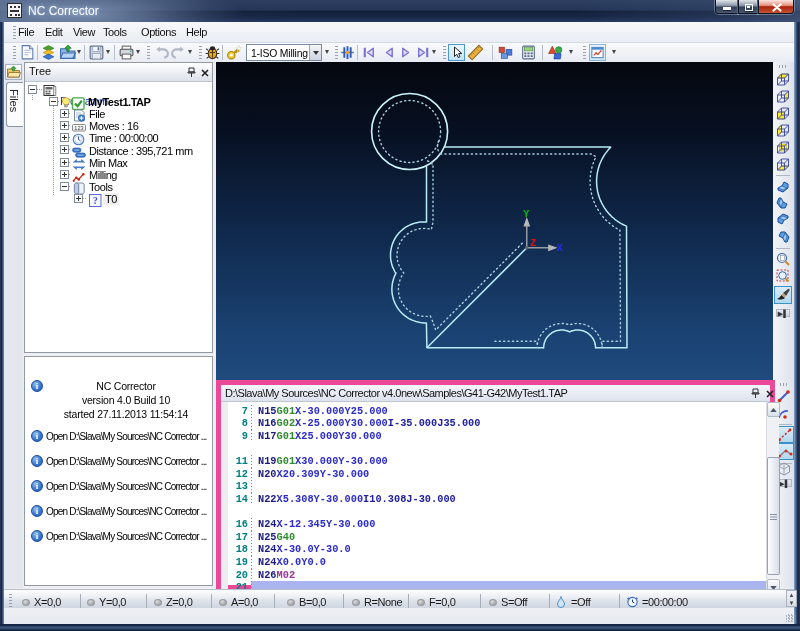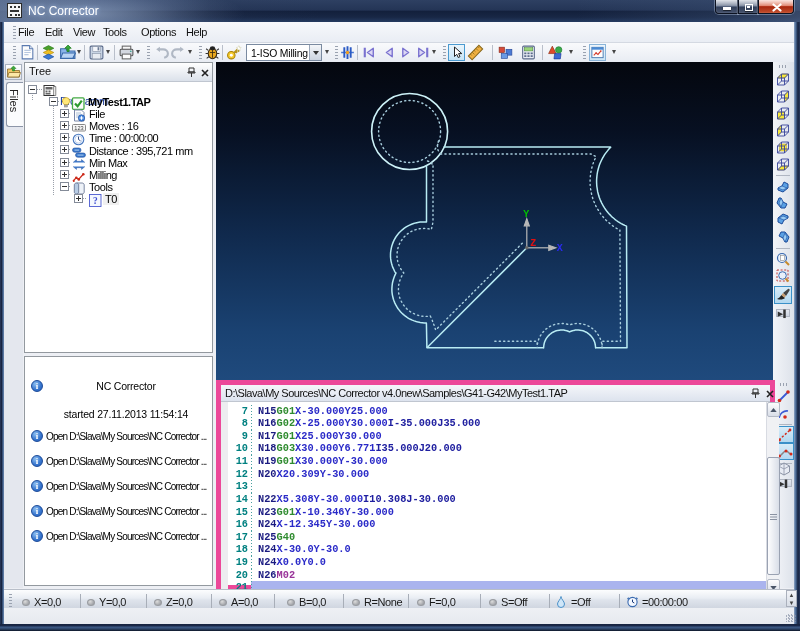--- a/index.html
+++ b/index.html
@@ -465,20 +465,21 @@
           <text x="7.3" y="10" font-size="9.5" font-weight="bold" text-anchor="middle" fill="#3a4ad0" font-family="Liberation Serif">?</text>
         </svg></div>
 <div class="trow" style="left:77px;top:110px;color:#000;background:#f0f0f0;padding:0 2px;">T0</div>
 </div>
 </div>
 
 <div class="panel" id="reportpanel">
   <div id="repbody" style="position:absolute;left:1px;top:20px;right:1px;bottom:1px;background:#fff">
 <div class="repico" style="left:5px;top:3px">i</div>
 <div class="reptxt" style="left:14px;top:3px;width:172px;text-align:center;font-size:10.5px;letter-spacing:-0.2px">NC Corrector</div>
+<div class="reptxt" style="left:14px;top:17px;width:172px;text-align:center;font-size:10.5px;letter-spacing:-0.2px">version 4.0 Build 10</div>
 <div class="reptxt" style="left:14px;top:31px;width:172px;text-align:center;font-size:10.5px;letter-spacing:-0.2px">started 27.11.2013 11:54:14</div>
 <div class="repico" style="left:5px;top:53px">i</div>
 <div class="reptxt" style="left:20px;top:54px">Open D:\Slava\My Sources\NC Corrector ...</div>
 <div class="repico" style="left:5px;top:78px">i</div>
 <div class="reptxt" style="left:20px;top:79px">Open D:\Slava\My Sources\NC Corrector ...</div>
 <div class="repico" style="left:5px;top:103px">i</div>
 <div class="reptxt" style="left:20px;top:104px">Open D:\Slava\My Sources\NC Corrector ...</div>
 <div class="repico" style="left:5px;top:128px">i</div>
 <div class="reptxt" style="left:20px;top:129px">Open D:\Slava\My Sources\NC Corrector ...</div>
 <div class="repico" style="left:5px;top:153px">i</div>
@@ -656,48 +657,38 @@
 <div class="cl" style="top:15.1px">
         <span class="lnum">8</span>
         <span class="lsep"></span>
         <span class="ltext"><span class="kN">N16</span><span class="kG">G02</span><span class="kXY">X-25.000Y30.000</span><span class="kIJ">I-35.000J35.000</span></span>
       </div>
 <div class="cl" style="top:27.7px">
         <span class="lnum">9</span>
         <span class="lsep"></span>
         <span class="ltext"><span class="kN">N17</span><span class="kG">G01</span><span class="kXY">X25.000Y30.000</span></span>
       </div>
-<div class="cl" style="top:40.4px">
-        <span class="lnum">10</span>
-        <span class="lsep"></span>
-        <span class="ltext"><span class="kN">N18</span><span class="kG">G03</span><span class="kXY">X30.000Y6.771</span><span class="kIJ">I35.000J20.000</span></span>
-      </div>
 <div class="cl" style="top:53.0px">
         <span class="lnum">11</span>
         <span class="lsep"></span>
         <span class="ltext"><span class="kN">N19</span><span class="kG">G01</span><span class="kXY">X30.000Y-30.000</span></span>
       </div>
 <div class="cl" style="top:65.6px">
         <span class="lnum">12</span>
         <span class="lsep"></span>
         <span class="ltext"><span class="kN">N20</span><span class="kXY">X20.309Y-30.000</span></span>
       </div>
 <div class="cl" style="top:78.2px">
         <span class="lnum">13</span>
         <span class="lsep"></span>
       </div>
 <div class="cl" style="top:90.8px">
         <span class="lnum">14</span>
         <span class="lsep"></span>
         <span class="ltext"><span class="kN">N22</span><span class="kXY">X5.308Y-30.000</span><span class="kIJ">I10.308J-30.000</span></span>
-      </div>
-<div class="cl" style="top:103.5px">
-        <span class="lnum">15</span>
-        <span class="lsep"></span>
-        <span class="ltext"><span class="kN">N23</span><span class="kG">G01</span><span class="kXY">X-10.346Y-30.000</span></span>
       </div>
 <div class="cl" style="top:116.1px">
         <span class="lnum">16</span>
         <span class="lsep"></span>
         <span class="ltext"><span class="kN">N24</span><span class="kXY">X-12.345Y-30.000</span></span>
       </div>
 <div class="cl" style="top:128.7px">
         <span class="lnum">17</span>
         <span class="lsep"></span>
         <span class="ltext"><span class="kN">N25</span><span class="kG">G40</span></span>

